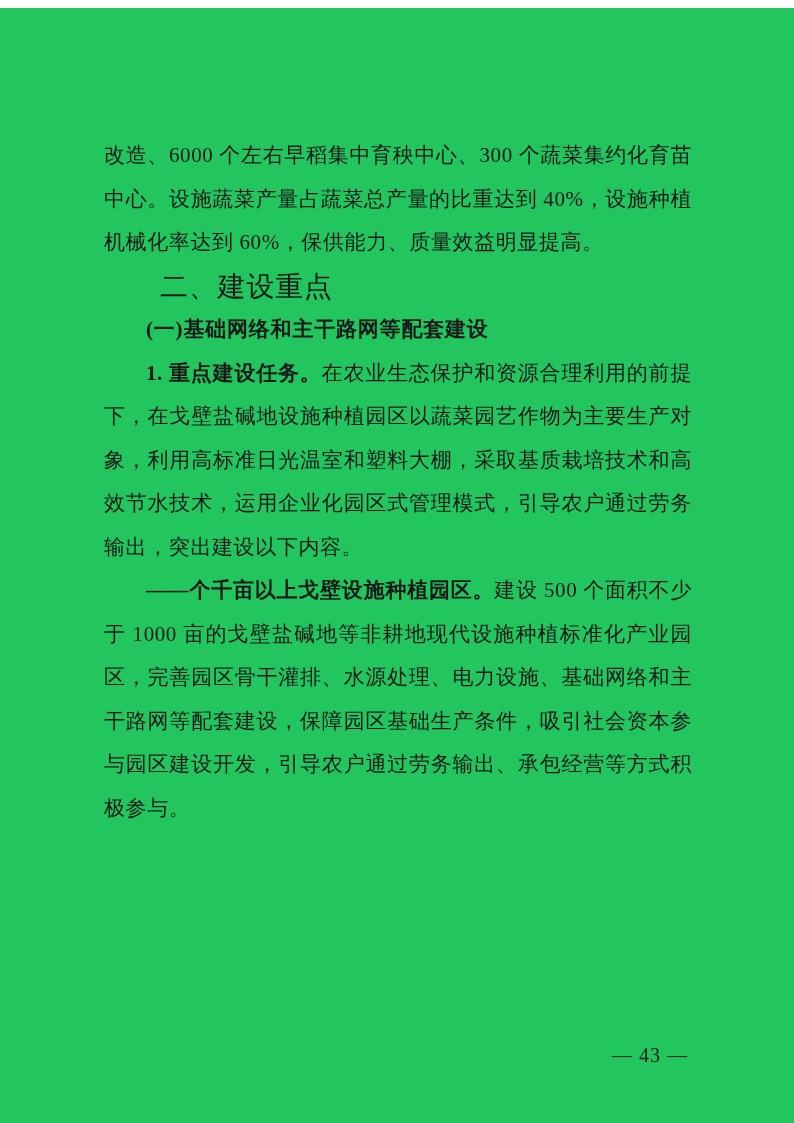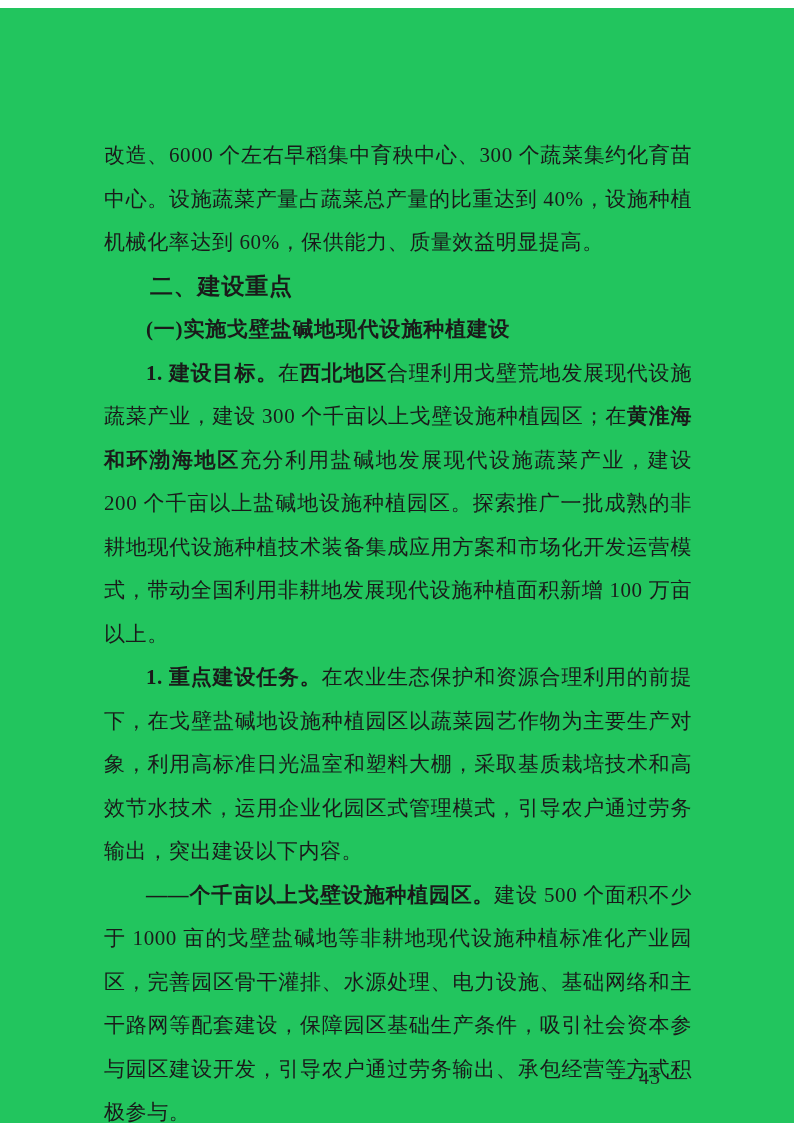--- a/index.html
+++ b/index.html
@@ -31,38 +31,38 @@
     text-indent: 2em;
   }
   .no-indent {
     text-indent: 0;
   }
   .b {
     font-weight: bold;
   }
   .heading-hei {
     font-family: "Liberation Sans", "DejaVu Sans", sans-serif;
-    font-weight: bold;
-    font-size: 23px;
+    font-weight: normal;
+    font-size: 28px;
     line-height: 43.5px;
     letter-spacing: 0.8px;
     margin: 0;
     text-indent: 2em;
   }
   .heading-kai {
     font-weight: bold;
     font-size: 21px;
     line-height: 43.5px;
     letter-spacing: 0.8px;
     margin: 0;
     text-indent: 2em;
   }
   .footer {
     position: absolute;
-    top: 1058px;
+    top: 1036px;
     right: 106px;
     font-size: 20px;
     letter-spacing: 1px;
     color: #222;
     font-family: "Liberation Serif", "DejaVu Serif", serif;
   }
 </style>
 </head>
 <body>
 
@@ -70,26 +70,23 @@
 
   <p class="body-text no-indent">
     <span>改造、6000 个左右早稻集中育秧中心、300 个蔬菜集约化育苗中心。设施蔬菜产量占蔬菜总产量的比重达到 40%，设施种植机械化率达到 60%，保供能力、质量效益明显提高。</span>
   </p>
 
   <p class="heading-hei">
     <span>二、建设重点</span>
   </p>
 
   <p class="heading-kai">
-    <span>(一)实施戈壁盐碱地现代设施种植建设</span>
+    <span>(一)基础网络和主干路网等配套建设</span>
   </p>
 
-  <p class="body-text indent">
-    <span class="b">1. 建设目标。</span><span>在</span><span class="b">西北地区</span><span>合理利用戈壁荒地发展现代设施蔬菜产业，建设 300 个千亩以上戈壁设施种植园区；在</span><span class="b">黄淮海和环渤海地区</span><span>充分利用盐碱地发展现代设施蔬菜产业，建设 200 个千亩以上盐碱地设施种植园区。探索推广一批成熟的非耕地现代设施种植技术装备集成应用方案和市场化开发运营模式，带动全国利用非耕地发展现代设施种植面积新增 100 万亩以上。</span>
-  </p>
 
   <p class="body-text indent">
     <span class="b">1. 重点建设任务。</span><span>在农业生态保护和资源合理利用的前提下，在戈壁盐碱地设施种植园区以蔬菜园艺作物为主要生产对象，利用高标准日光温室和塑料大棚，采取基质栽培技术和高效节水技术，运用企业化园区式管理模式，引导农户通过劳务输出，突出建设以下内容。</span>
   </p>
 
   <p class="body-text indent">
     <span class="b">——个千亩以上戈壁设施种植园区。</span><span>建设 500 个面积不少于 1000 亩的戈壁盐碱地等非耕地现代设施种植标准化产业园区，完善园区骨干灌排、水源处理、电力设施、基础网络和主干路网等配套建设，保障园区基础生产条件，吸引社会资本参与园区建设开发，引导农户通过劳务输出、承包经营等方式积极参与。</span>
   </p>
 
   <div class="footer">

